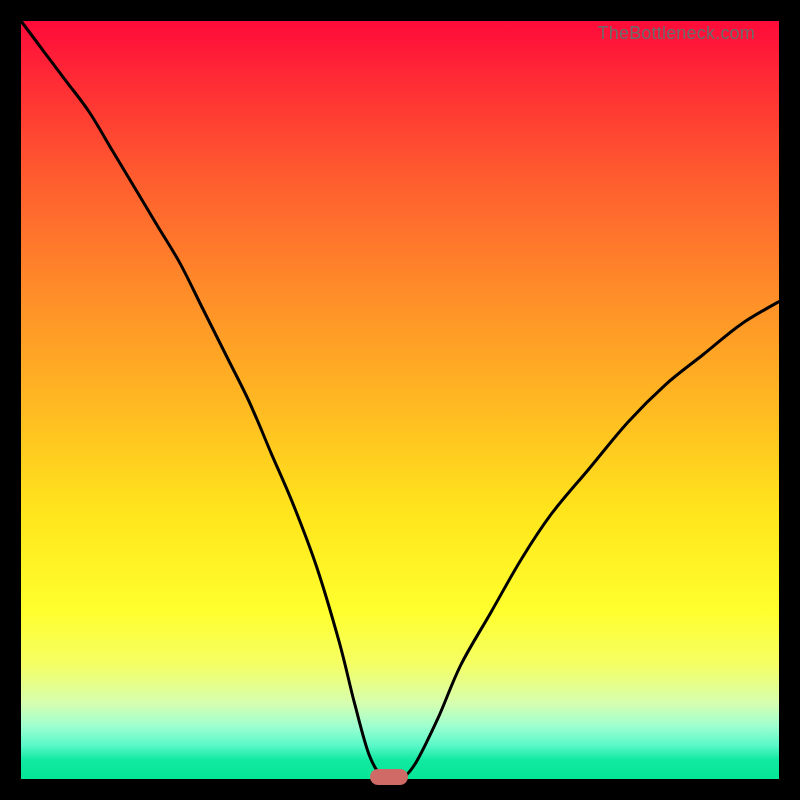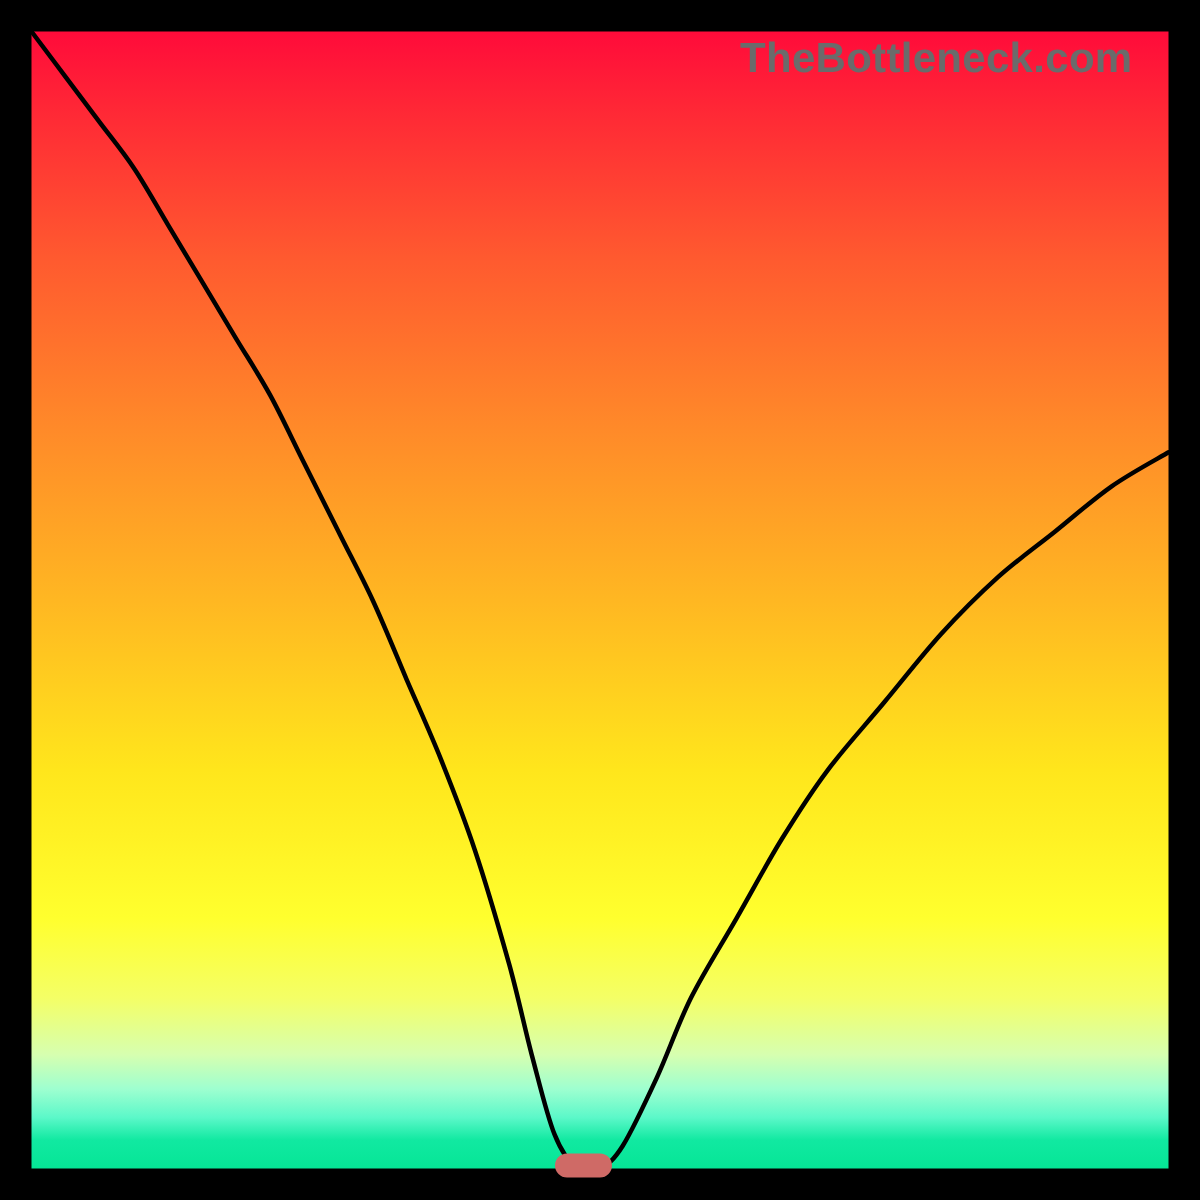--- a/index.html
+++ b/index.html
@@ -39,22 +39,22 @@
       #5cf8c9 95.5%,
       #11e9a1 97.5%,
       #05e696 100%
     );
   }
   .watermark {
     position: absolute;
     top: 2px;
     right: 24px;
     color: #6b6b6b;
-    font-size: 28px;
-    font-weight: 700;
+    font-size: 18px;
+    font-weight: 400;
     letter-spacing: 0.2px;
     user-select: none;
   }
   svg.curve {
     position: absolute;
     left: 0;
     top: 0;
     width: 758px;
     height: 758px;
     overflow: visible;

